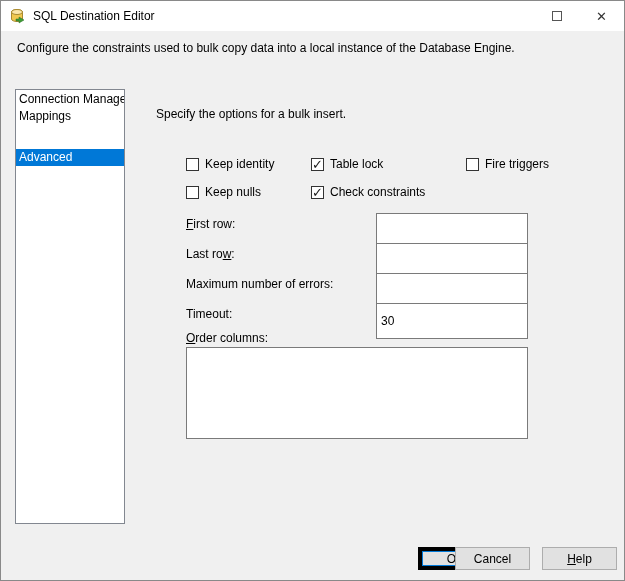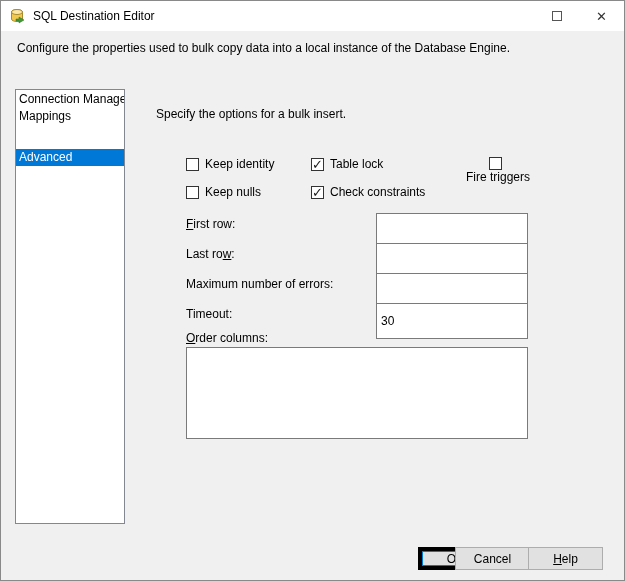--- a/index.html
+++ b/index.html
@@ -76,21 +76,21 @@
   
   .btn {
     position:absolute; top:546px; width:75px; height:23px;
     background:#e1e1e1; border:1px solid #adadad;
     font-family:"Liberation Sans","DejaVu Sans",sans-serif;
     font-size:12px; color:#000; text-align:center; padding:0; cursor:default;
   }
   .btn-default { border:4px solid #000000; box-shadow: inset 0 0 0 1px #0078d7; margin-left: 48px; }
   #ok-btn { left:369px; }
   #cancel-btn { left:454px; }
-  #help-btn { left:527px; }
+  #help-btn { left:541px; }
   u { text-decoration:underline; }
 </style>
 </head>
 <body>
 
 <div id="dialog">
 
   <div class="title-bar">
     <svg class="app-icon" viewBox="0 0 16 16">
       <ellipse cx="7" cy="4" rx="5.5" ry="2.5" fill="#f5d27a" stroke="#a98a2f" stroke-width="1"></ellipse>
@@ -102,39 +102,39 @@
     <div class="window-controls">
       <button class="win-btn">
         <span class="max-glyph"></span>
       </button>
       <button class="win-btn">
         <span class="close-glyph">✕</span>
       </button>
     </div>
   </div>
 
-  <div class="dialog-description">Configure the properties used to bulk copy data into a local instance of the Database Engine.</div>
+  <div class="dialog-description">Configure the constraints used to bulk copy data into a local instance of the Database Engine.</div>
 
   <div class="page-list">
     <div class="sidebar-item">Connection Manager</div>
     <div class="sidebar-item">Mappings</div>
     <div class="sidebar-item selected">Advanced</div>
   </div>
 
   <div class="instruction">Specify the options for a bulk insert.</div>
 
   <div class="cb-item" style="left:185px; top:156px;">
     <span class="cb-box" data-checked="false"></span>
     <span>Keep identity</span>
   </div>
   <div class="cb-item" style="left:310px; top:156px;">
     <span class="cb-box" data-checked="true"></span>
     <span>Table lock</span>
   </div>
-  <div class="cb-item" style="left:465px; top:156px;flex-direction:column;">
+  <div class="cb-item" style="left:465px; top:156px;">
     <span class="cb-box" data-checked="false"></span>
     <span>Fire triggers</span>
   </div>
 
   <div class="cb-item" style="left:185px; top:184px;">
     <span class="cb-box" data-checked="false"></span>
     <span>Keep nulls</span>
   </div>
   <div class="cb-item" style="left:310px; top:184px;">
     <span class="cb-box" data-checked="true"></span>

